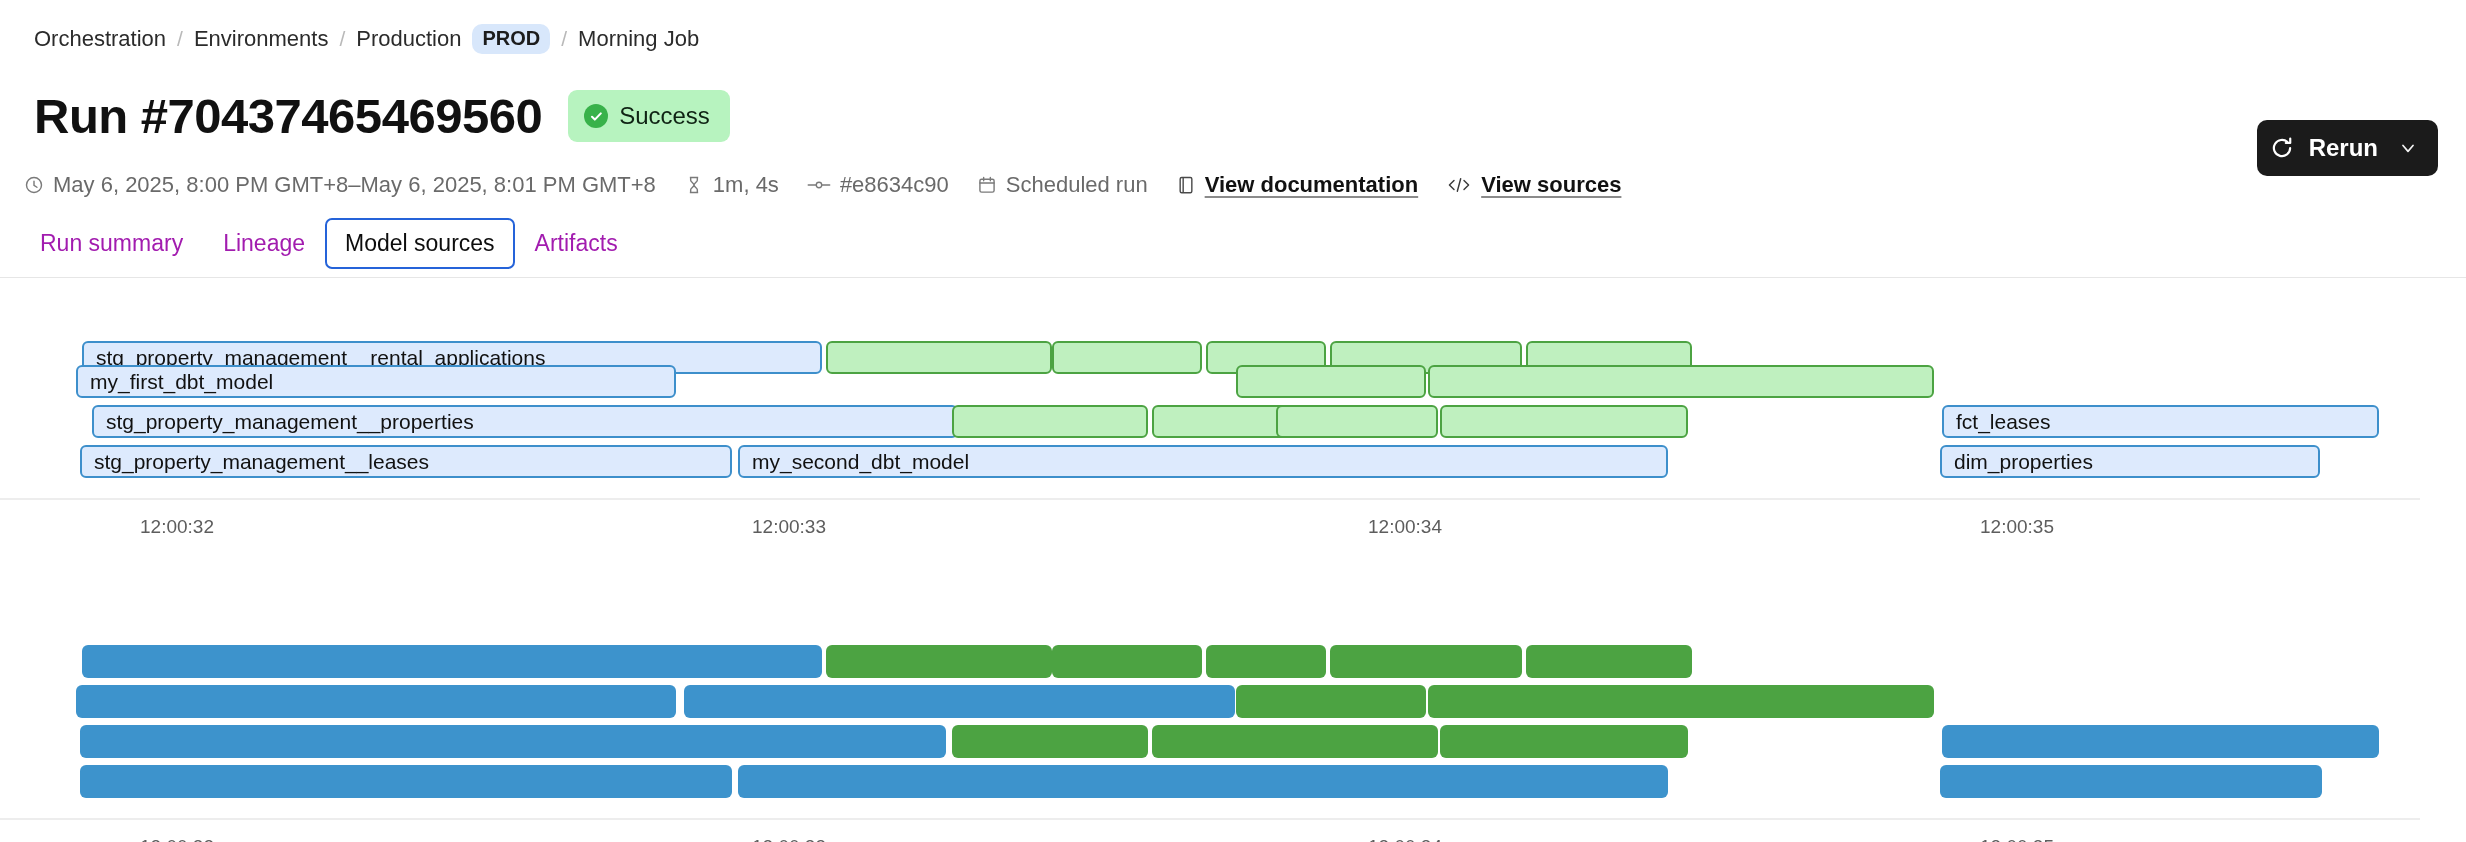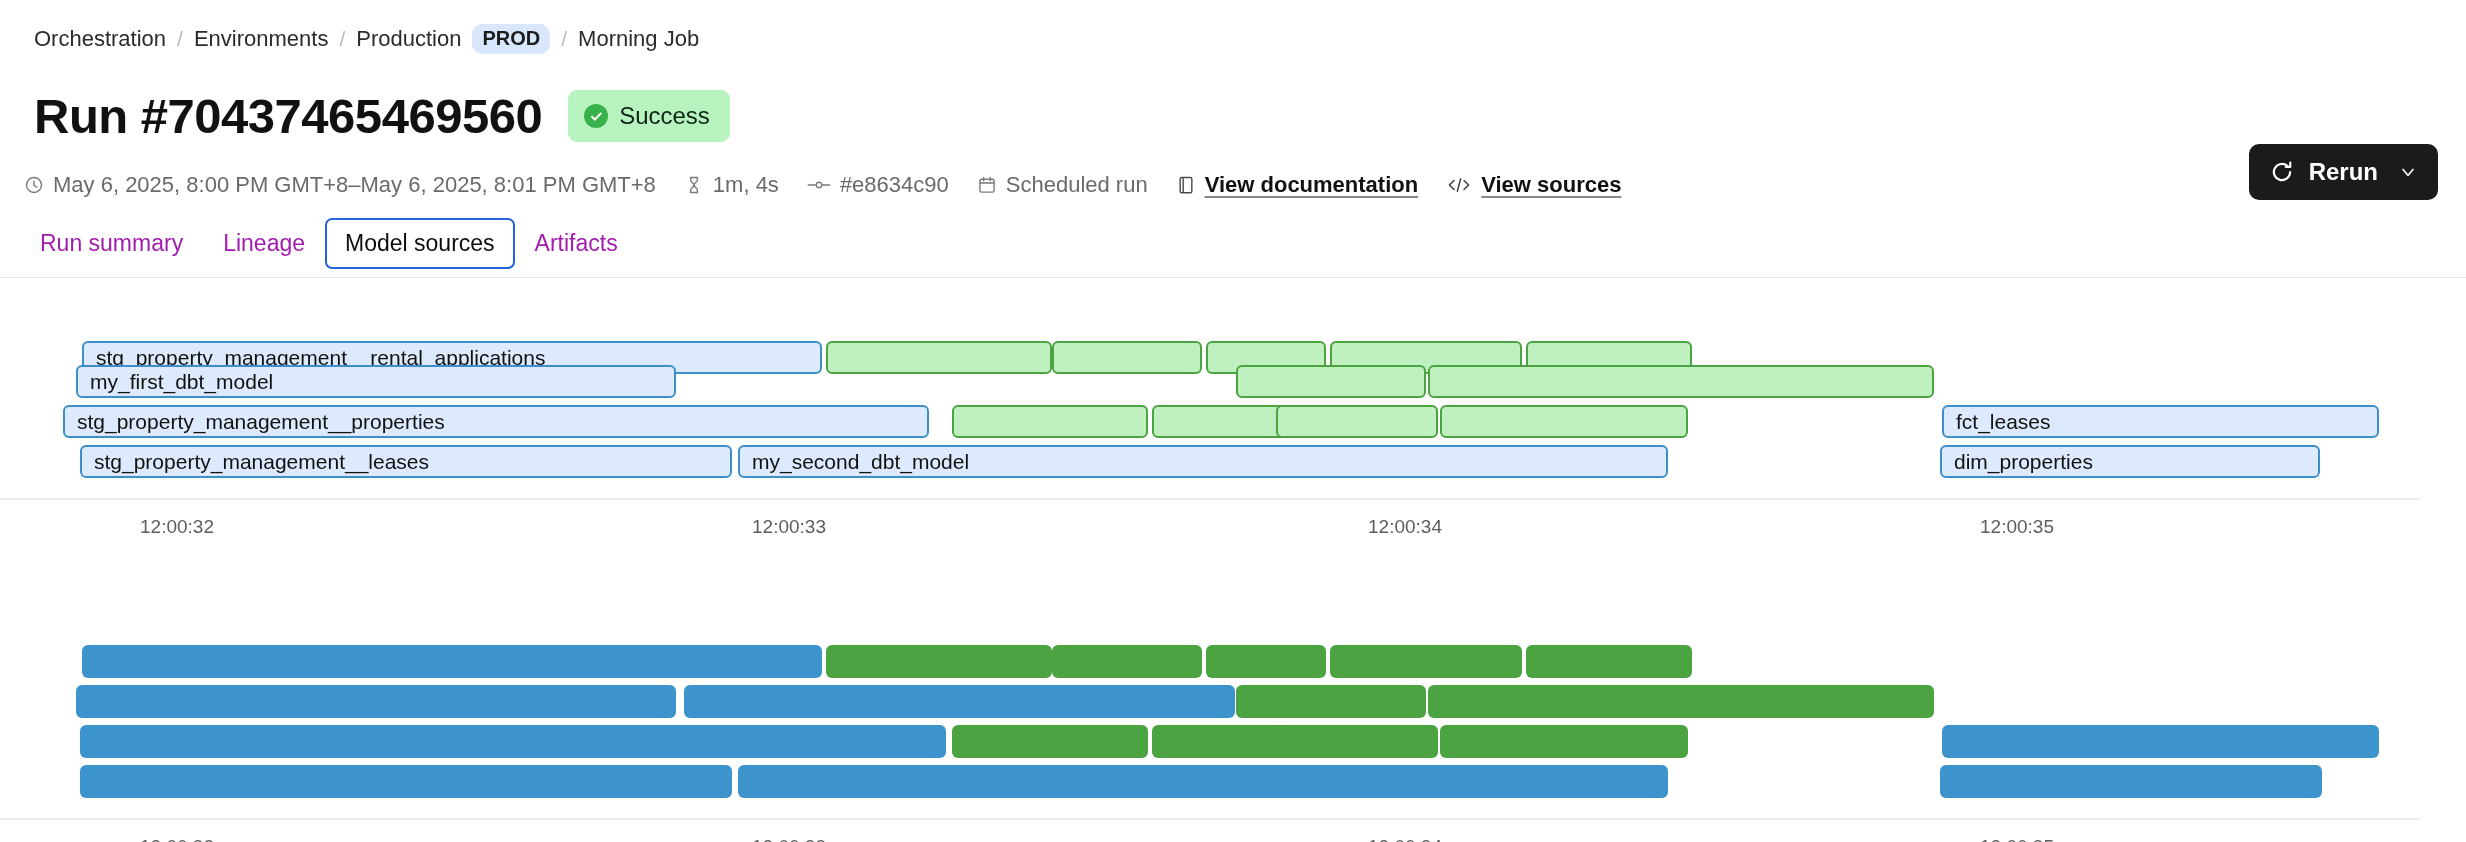--- a/index.html
+++ b/index.html
@@ -100,24 +100,23 @@
   }
 
   
   .rerun-btn {
     position: absolute;
     right: 28px; top: 120px;
     height: 56px;
     background: #1b1b1b; color: #ffffff;
     border-radius: 10px;
     display: flex; align-items: center; gap: 14px;
-    padding: 0 20px 0 20px;
+    padding: 0 20px 0 12px;
     font-size: 24px; font-weight: 600;
     cursor: pointer;
-    margin-top: 24px;
   }
   .rerun-btn svg { display: block; }
   .rerun-caret { margin-left: 6px; opacity: .95; }
 
   
   .chart { position: absolute; left: 0; }
   .g-row { position: absolute; left: 0; width: 2466px; }
 
   .g-block {
     position: absolute;
@@ -265,21 +264,21 @@
       <div class="g-block outline green" style="left: 1526px; width: 166px;"></div>
     </div>
     <div class="g-row" style="top: 40px; height: 40px;">
       <div class="g-block outline blue" style="left: 76px; width: 600px;">
         <span class="g-label">my_first_dbt_model</span>
       </div>
       <div class="g-block outline green" style="left: 1236px; width: 190px;"></div>
       <div class="g-block outline green" style="left: 1428px; width: 506px;"></div>
     </div>
     <div class="g-row" style="top: 80px; height: 40px;">
-      <div class="g-block outline blue" style="left: 63px; width: 866px;">
+      <div class="g-block outline blue" style="left: 92px; width: 866px;">
         <span class="g-label">stg_property_management__properties</span>
       </div>
       <div class="g-block outline green" style="left: 952px; width: 196px;"></div>
       <div class="g-block outline green" style="left: 1152px; width: 142px;"></div>
       <div class="g-block outline green" style="left: 1276px; width: 162px;"></div>
       <div class="g-block outline green" style="left: 1440px; width: 248px;"></div>
       <div class="g-block outline blue" style="left: 1942px; width: 437px;">
         <span class="g-label">fct_leases</span>
       </div>
     </div>

